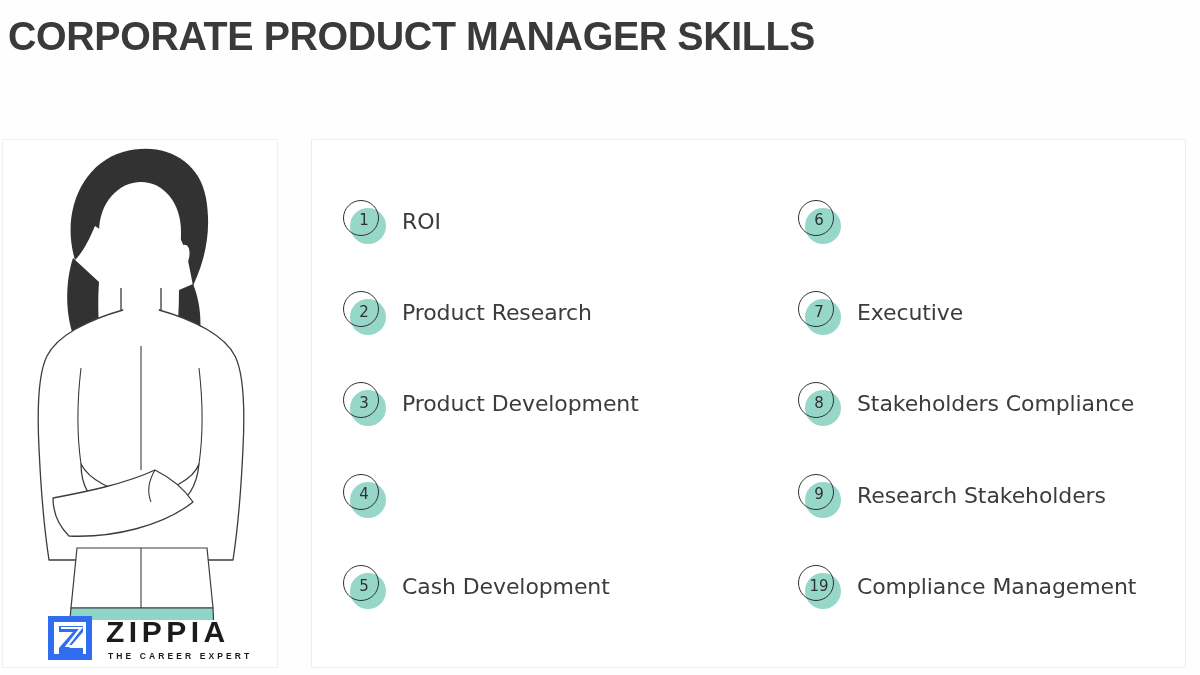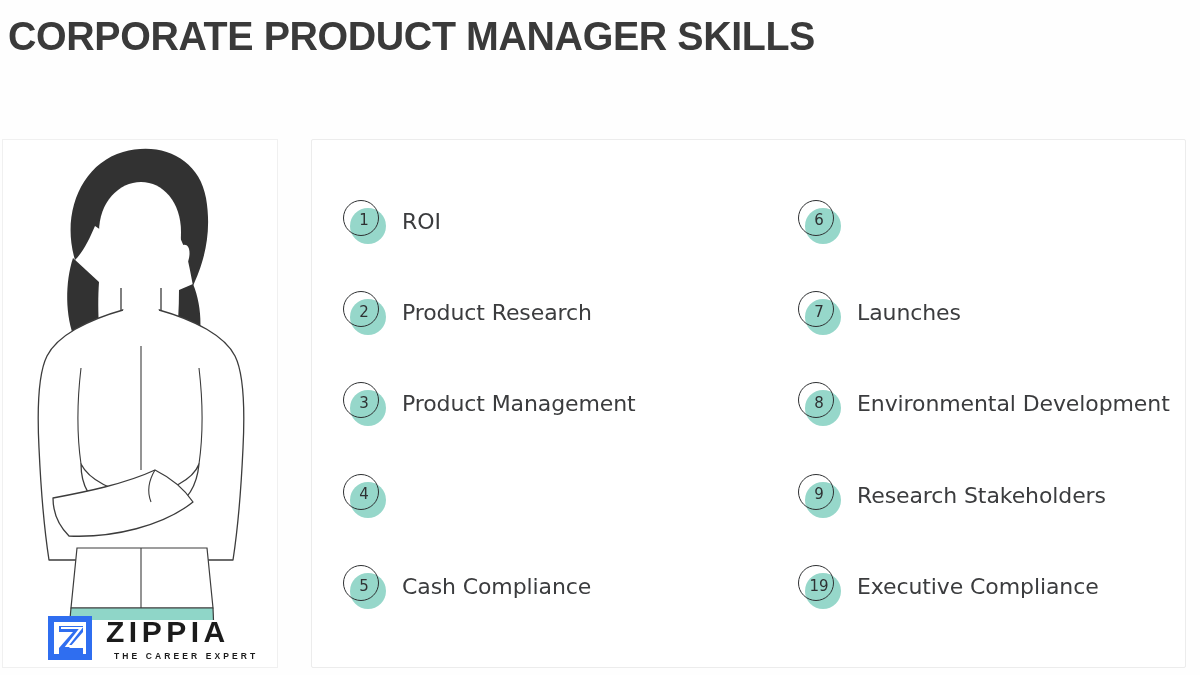--- a/index.html
+++ b/index.html
@@ -78,21 +78,21 @@
     color: #1b1b1b;
     line-height: 1;
   }
   .zippia-tagline {
     font-size: 8.5px;
     font-weight: 700;
     letter-spacing: 3.1px;
     color: #1b1b1b;
     line-height: 1;
     margin-top: 5px;
-    margin-left: 8px;
+    margin-left: 2px;
   }
 
   
   .skills-panel {
     position: absolute;
     left: 311px;
     top: 139px;
     width: 875px;
     height: 529px;
     background: #ffffff;
@@ -260,41 +260,41 @@
       <span class="skill-label">Product Research</span>
     </div>
 
     <div class="skill-item">
       <div class="badge">
         <div class="badge-fill"></div>
         <div class="badge-ring">
           <span class="badge-num">7</span>
         </div>
       </div>
-      <span class="skill-label">Launches</span>
+      <span class="skill-label">Executive</span>
     </div>
 
     <div class="skill-item">
       <div class="badge">
         <div class="badge-fill"></div>
         <div class="badge-ring">
           <span class="badge-num">3</span>
         </div>
       </div>
-      <span class="skill-label">Product Management</span>
+      <span class="skill-label">Product Development</span>
     </div>
 
     <div class="skill-item">
       <div class="badge">
         <div class="badge-fill"></div>
         <div class="badge-ring">
           <span class="badge-num">8</span>
         </div>
       </div>
-      <span class="skill-label">Environmental Development</span>
+      <span class="skill-label">Stakeholders Compliance</span>
     </div>
 
     <div class="skill-item">
       <div class="badge">
         <div class="badge-fill"></div>
         <div class="badge-ring">
           <span class="badge-num">4</span>
         </div>
       </div>
     </div>
@@ -309,27 +309,27 @@
       <span class="skill-label">Research Stakeholders</span>
     </div>
 
     <div class="skill-item">
       <div class="badge">
         <div class="badge-fill"></div>
         <div class="badge-ring">
           <span class="badge-num">5</span>
         </div>
       </div>
-      <span class="skill-label">Cash Compliance</span>
+      <span class="skill-label">Cash Development</span>
     </div>
 
     <div class="skill-item">
       <div class="badge">
         <div class="badge-fill"></div>
         <div class="badge-ring">
           <span class="badge-num">19</span>
         </div>
       </div>
-      <span class="skill-label">Executive Compliance</span>
+      <span class="skill-label">Compliance Management</span>
     </div>
 
   </div>
 </div>
 
 </body></html>

